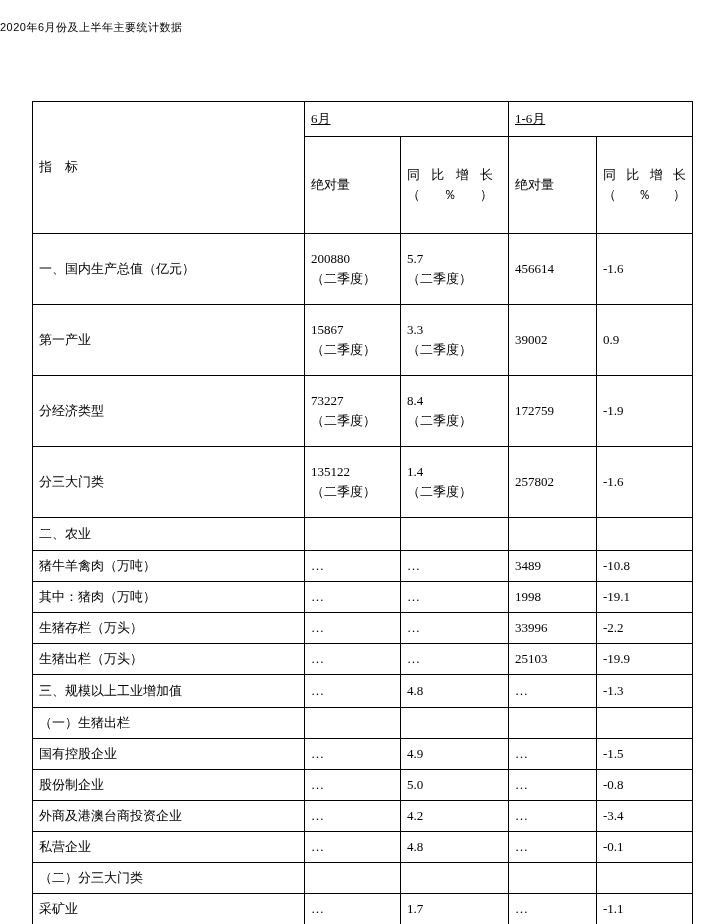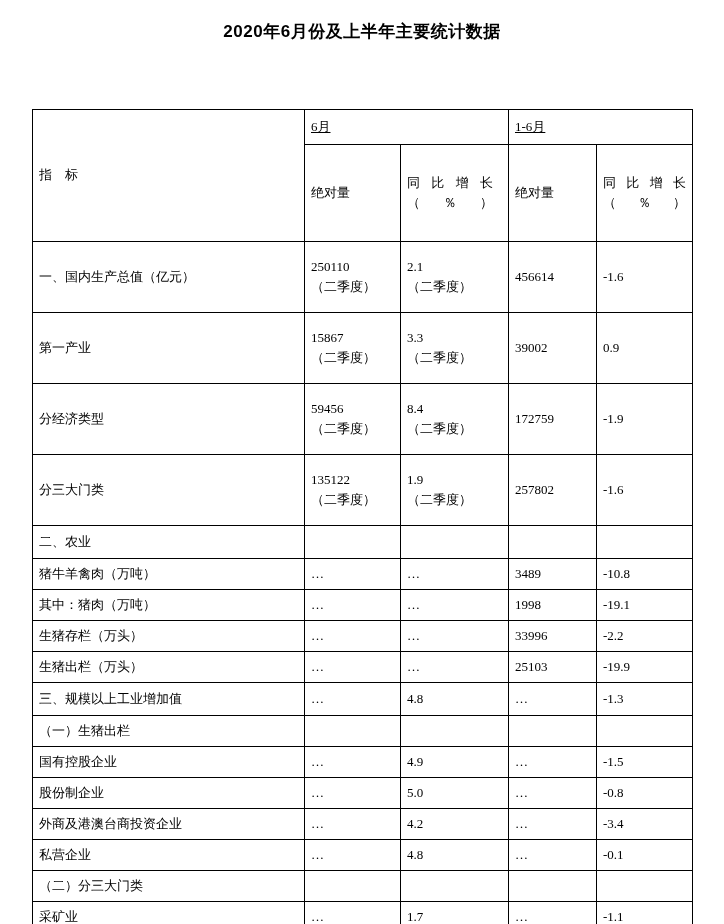--- a/index.html
+++ b/index.html
@@ -14,24 +14,23 @@
     color: #000000;
     overflow: hidden;
   }
   .page {
     position: relative;
     width: 724px;
     height: 924px;
     box-sizing: border-box;
   }
   .doc-title {
-    text-align: center;
     font-family: "Liberation Sans", sans-serif;
-    font-size: 17px;
-    font-weight: bold;
+    font-size: 11px;
+    font-weight: normal;
     letter-spacing: 0.5px;
     padding-top: 20px;
     padding-bottom: 10px;
   }
   .table-wrap {
     margin: 56px 32px 0 32px;
   }
   table.stat {
     border-collapse: collapse;
     width: 660px;
@@ -112,25 +111,25 @@
           </td>
           <td class="c3 hdr-sub">绝对量</td>
           <td class="c4 hdr-sub">
             <span class="justify">同比增长（％）</span>
           </td>
         </tr>
 
         <tr class="row-gdp">
           <td class="bold">一、国内生产总值（亿元）</td>
           <td class="bold two-line">
-            <span>250110</span>
+            <span>200880</span>
             <span class="sub">（二季度）</span>
           </td>
           <td class="bold two-line">
-            <span>2.1</span>
+            <span>5.7</span>
             <span class="sub">（二季度）</span>
           </td>
           <td class="bold">456614</td>
           <td class="bold">-1.6</td>
         </tr>
 
         <tr class="row-gdp">
           <td>第一产业</td>
           <td class="two-line">
             <span>15867</span>
@@ -140,39 +139,39 @@
             <span>3.3</span>
             <span class="sub">（二季度）</span>
           </td>
           <td>39002</td>
           <td>0.9</td>
         </tr>
 
         <tr class="row-gdp">
           <td>分经济类型</td>
           <td class="two-line">
-            <span>59456</span>
+            <span>73227</span>
             <span class="sub">（二季度）</span>
           </td>
           <td class="two-line">
             <span>8.4</span>
             <span class="sub">（二季度）</span>
           </td>
           <td>172759</td>
           <td>-1.9</td>
         </tr>
 
         <tr class="row-gdp">
           <td>分三大门类</td>
           <td class="two-line">
             <span>135122</span>
             <span class="sub">（二季度）</span>
           </td>
           <td class="two-line">
-            <span>1.9</span>
+            <span>1.4</span>
             <span class="sub">（二季度）</span>
           </td>
           <td>257802</td>
           <td>-1.6</td>
         </tr>
 
         <tr class="sec-row">
           <td class="bold">二、农业</td>
           <td></td>
           <td></td>

